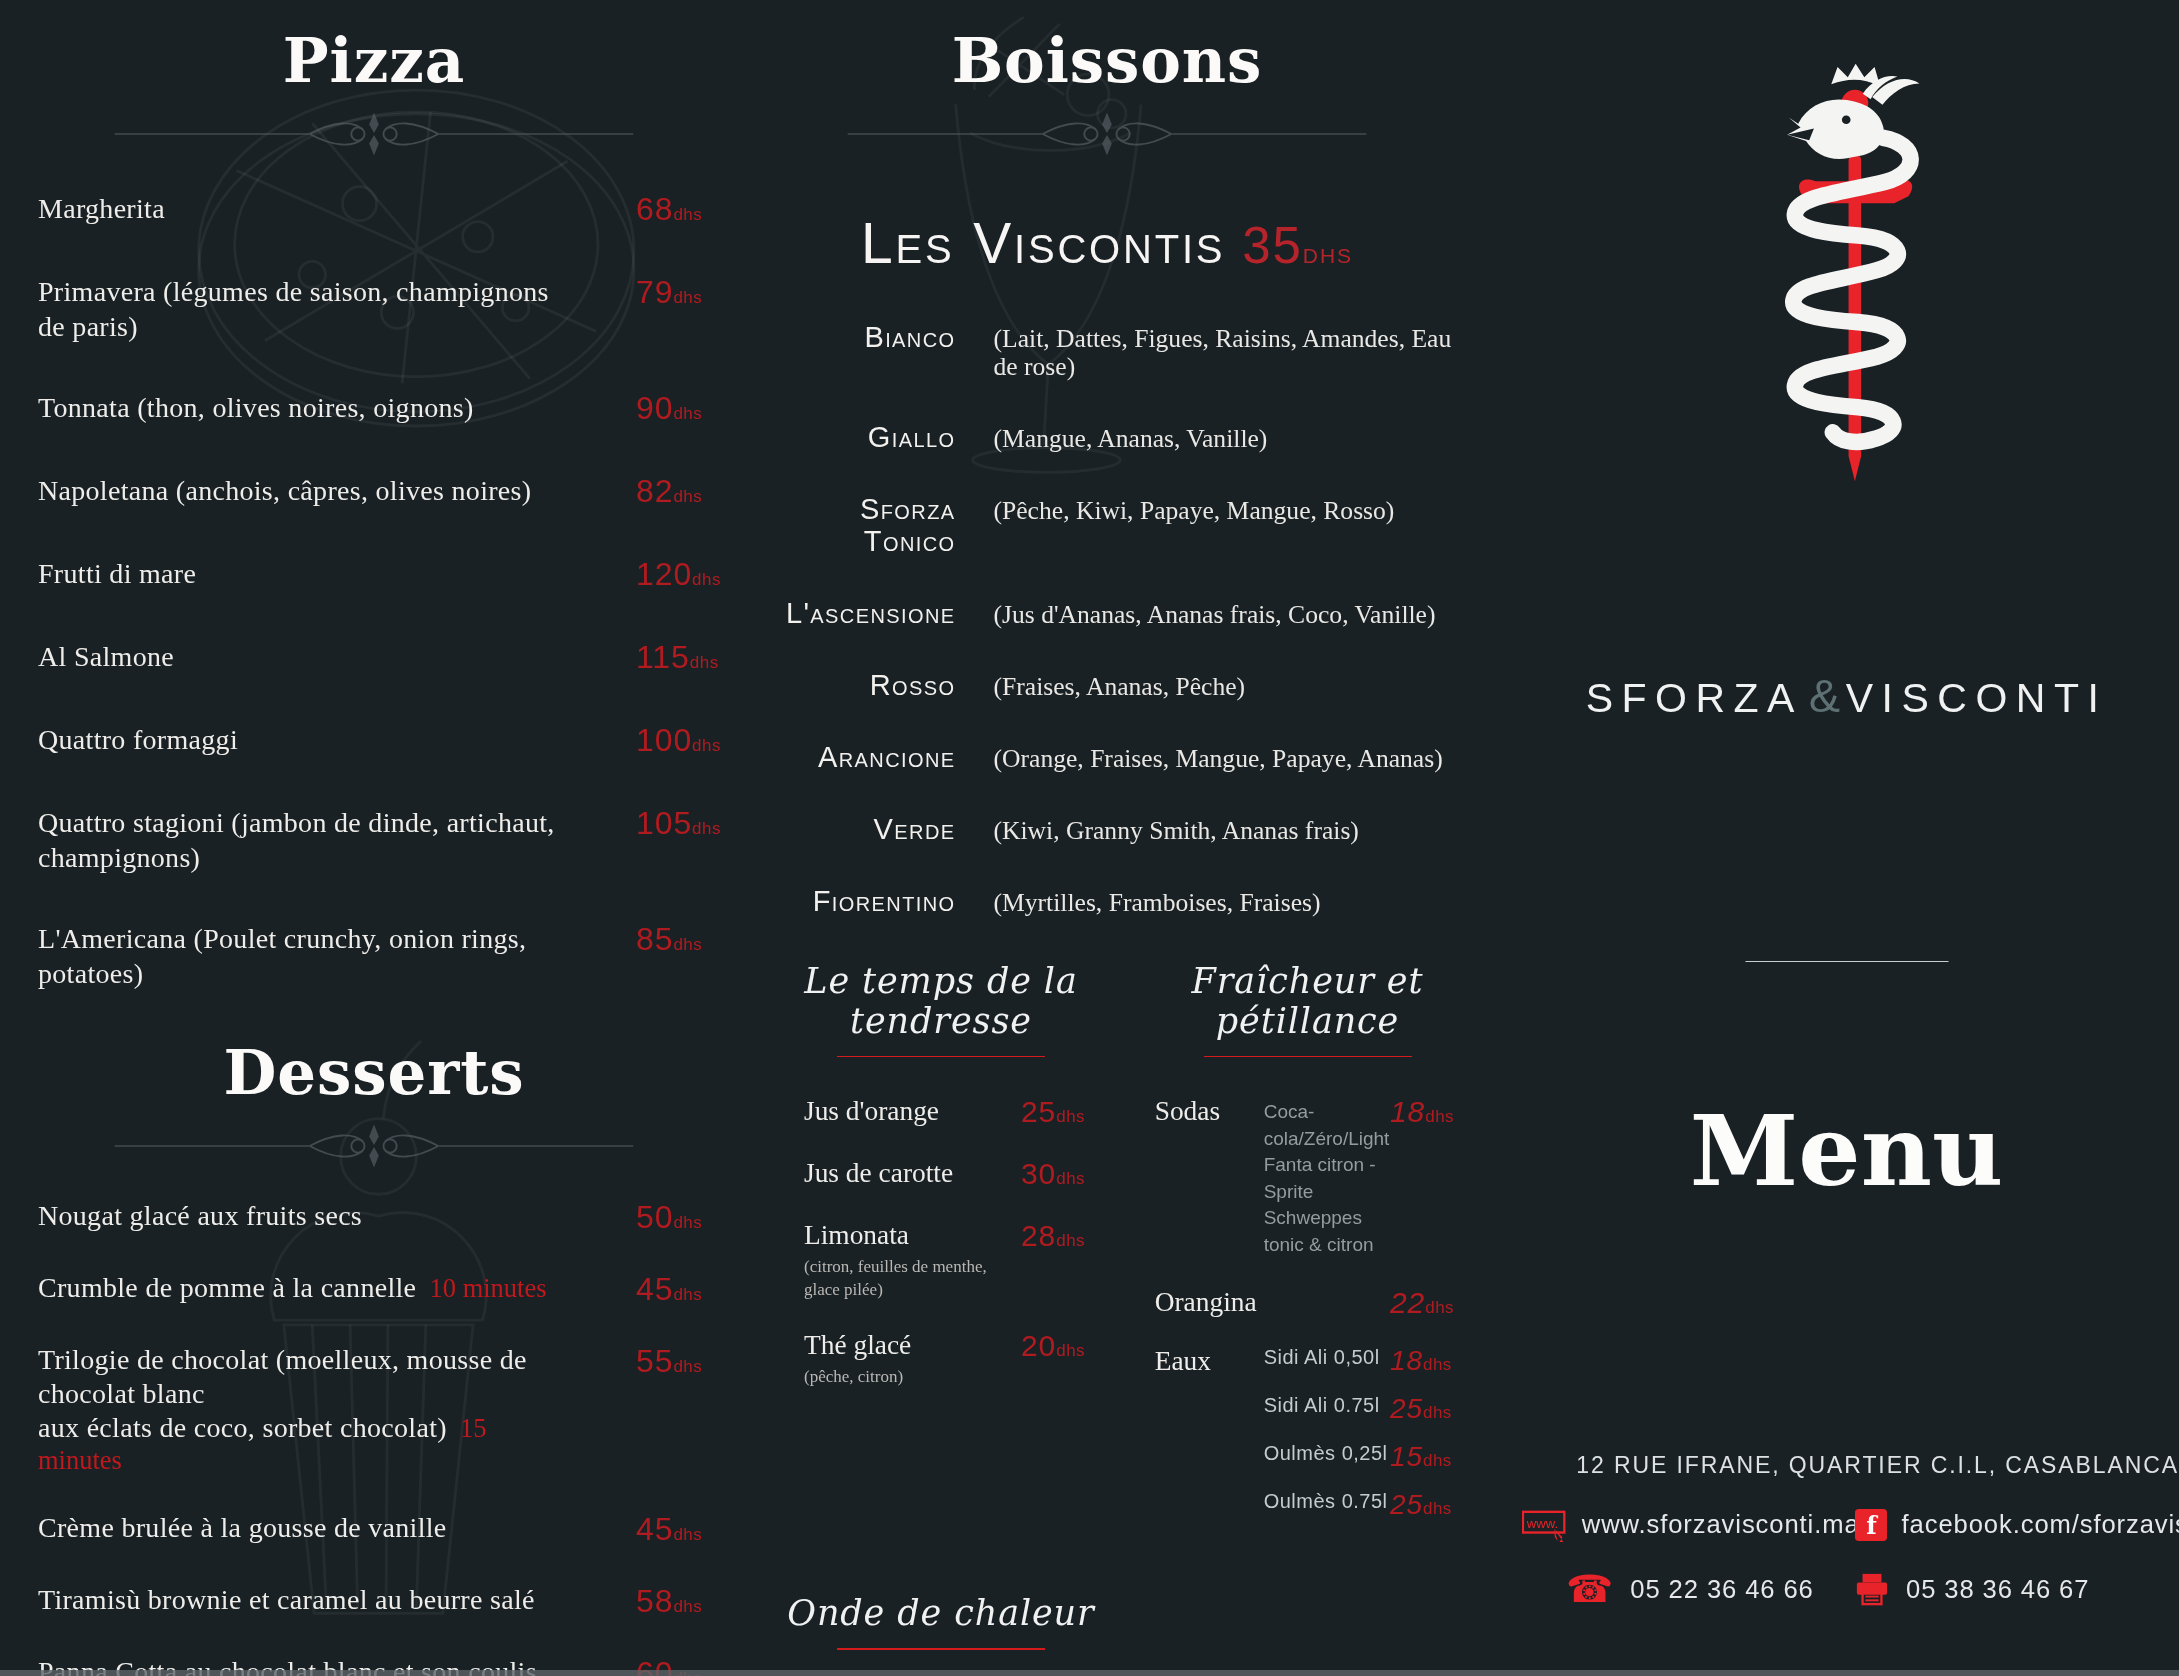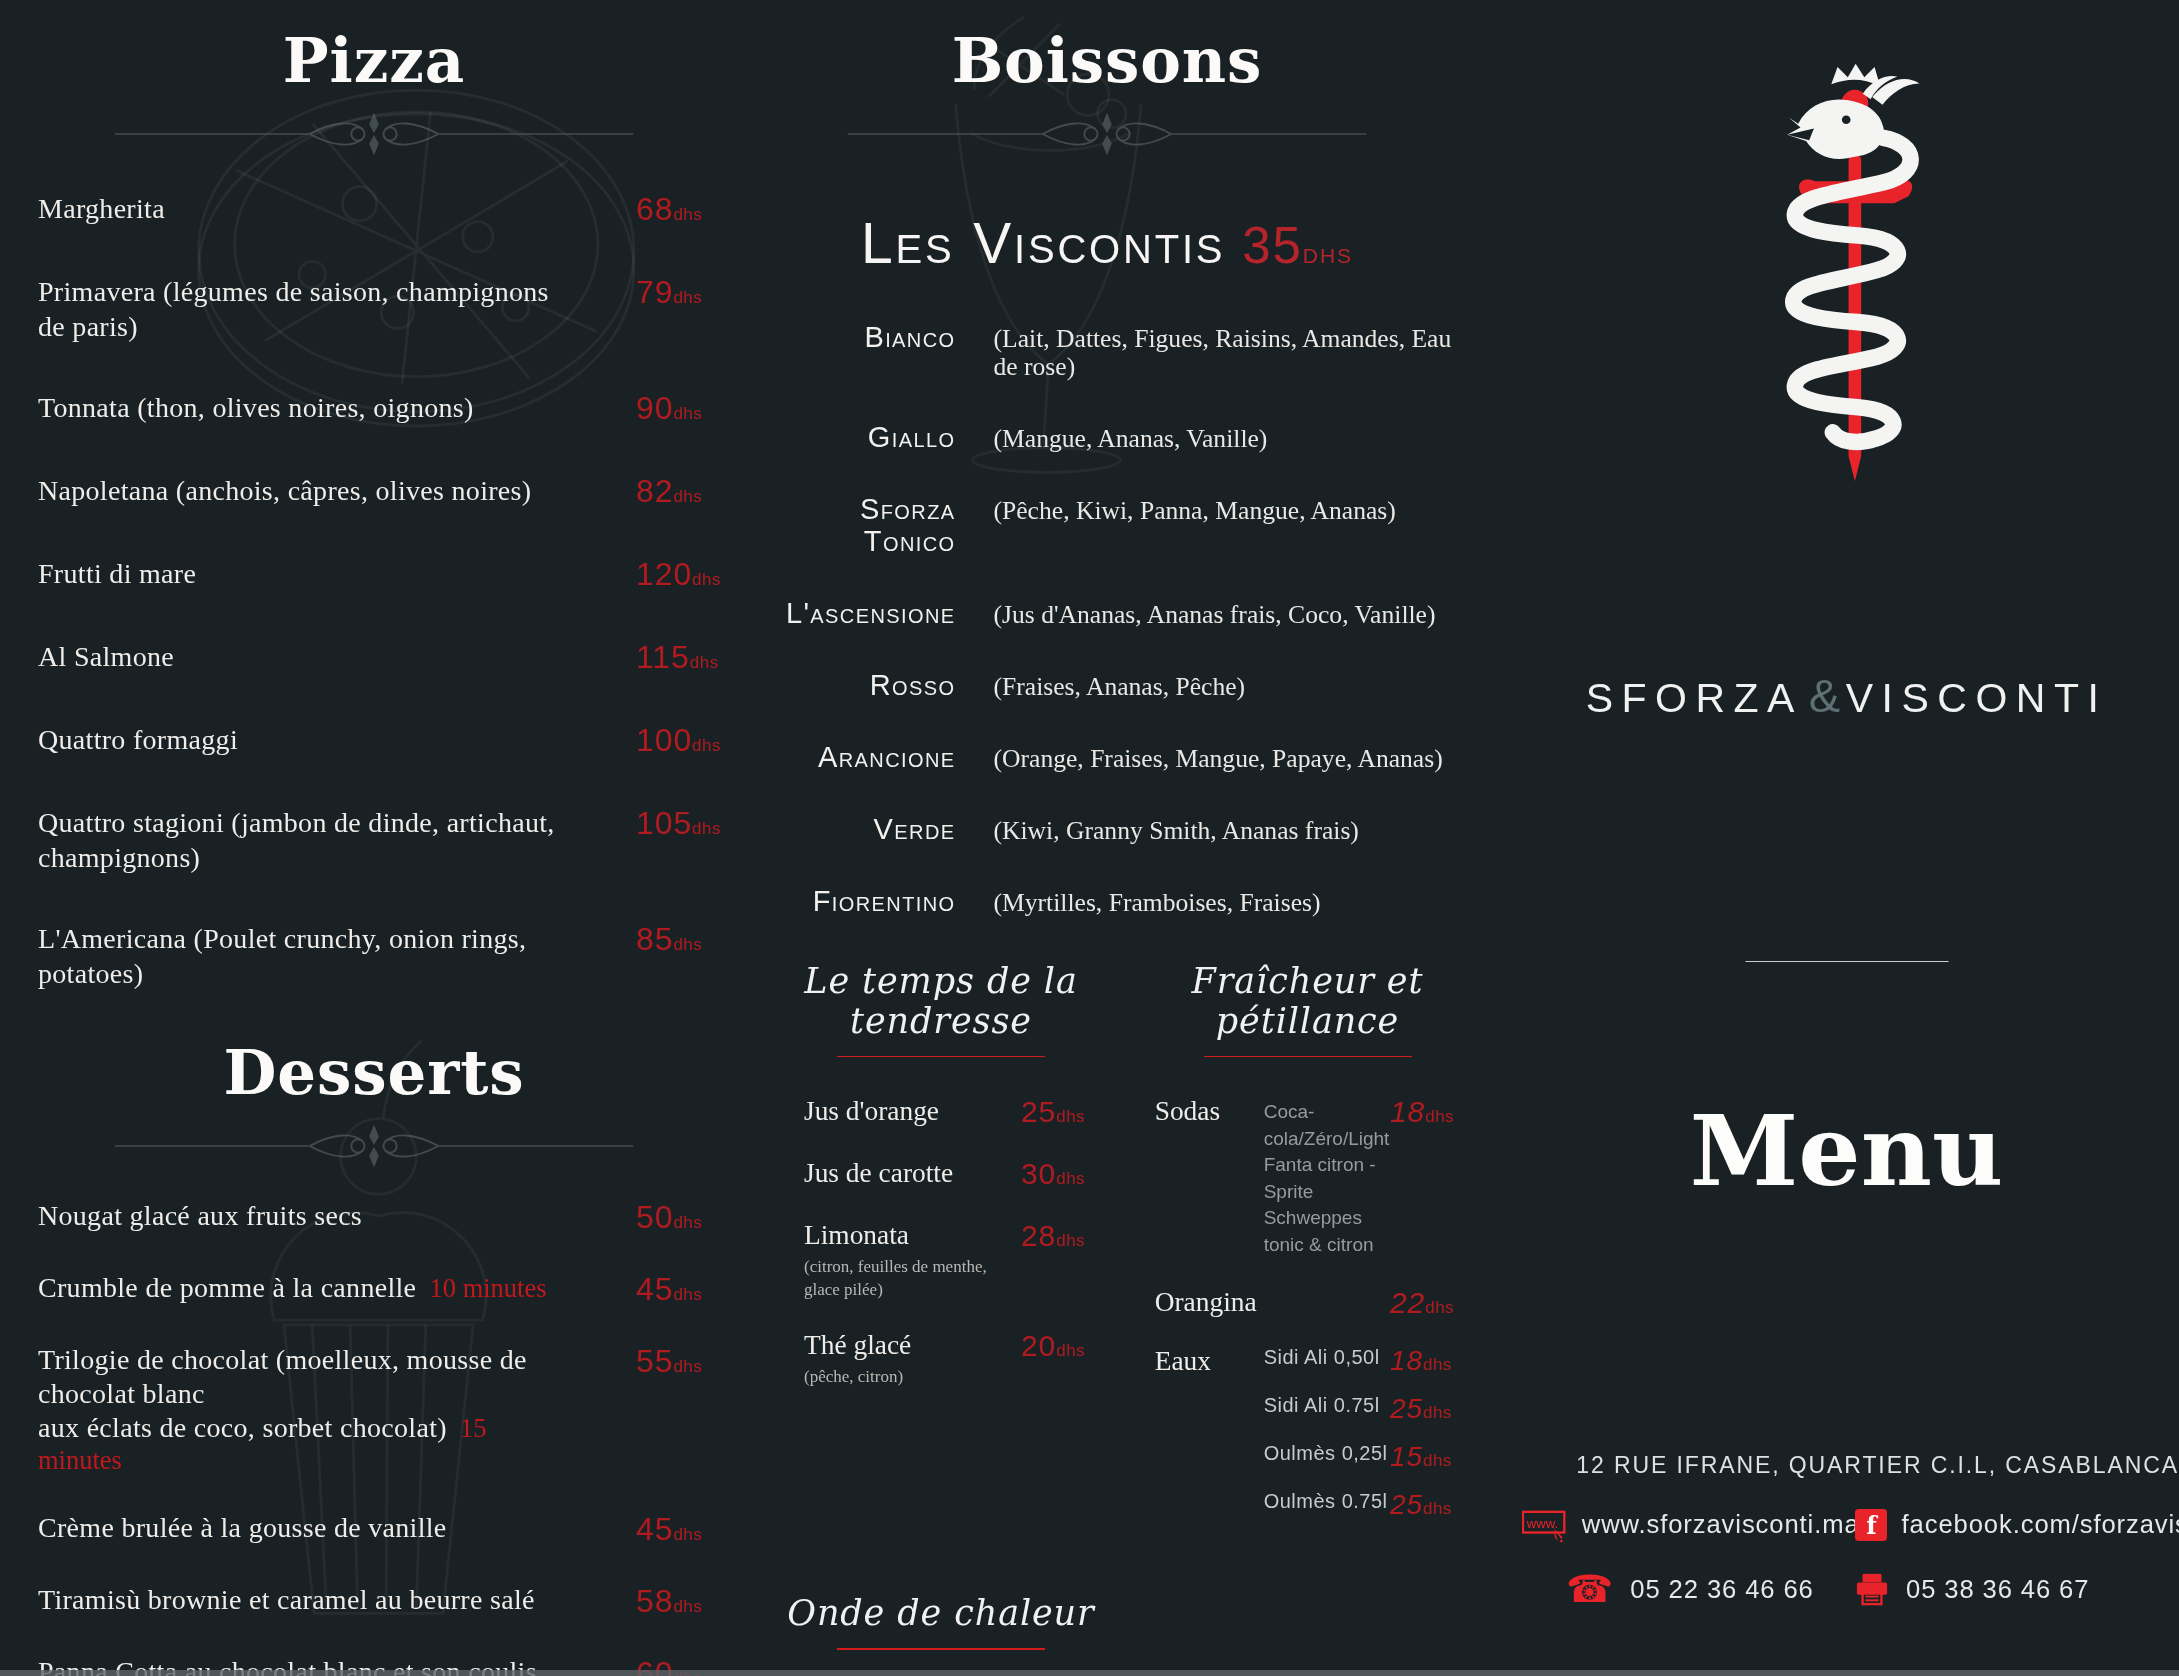--- a/index.html
+++ b/index.html
@@ -265,21 +265,21 @@
           <span class="vdesc">(Lait, Dattes, Figues, Raisins, Amandes, Eau de rose)</span>
         </div>
 
         <div class="vrow">
           <span class="vname">Giallo</span>
           <span class="vdesc">(Mangue, Ananas, Vanille)</span>
         </div>
 
         <div class="vrow">
           <span class="vname">Sforza Tonico</span>
-          <span class="vdesc">(Pêche, Kiwi, Panna, Mangue, Ananas)</span>
+          <span class="vdesc">(Pêche, Kiwi, Papaye, Mangue, Rosso)</span>
         </div>
 
         <div class="vrow">
           <span class="vname">L'ascensione</span>
           <span class="vdesc">(Jus d'Ananas, Ananas frais, Coco, Vanille)</span>
         </div>
 
         <div class="vrow">
           <span class="vname">Rosso</span>
           <span class="vdesc">(Fraises, Ananas, Pêche)</span>

